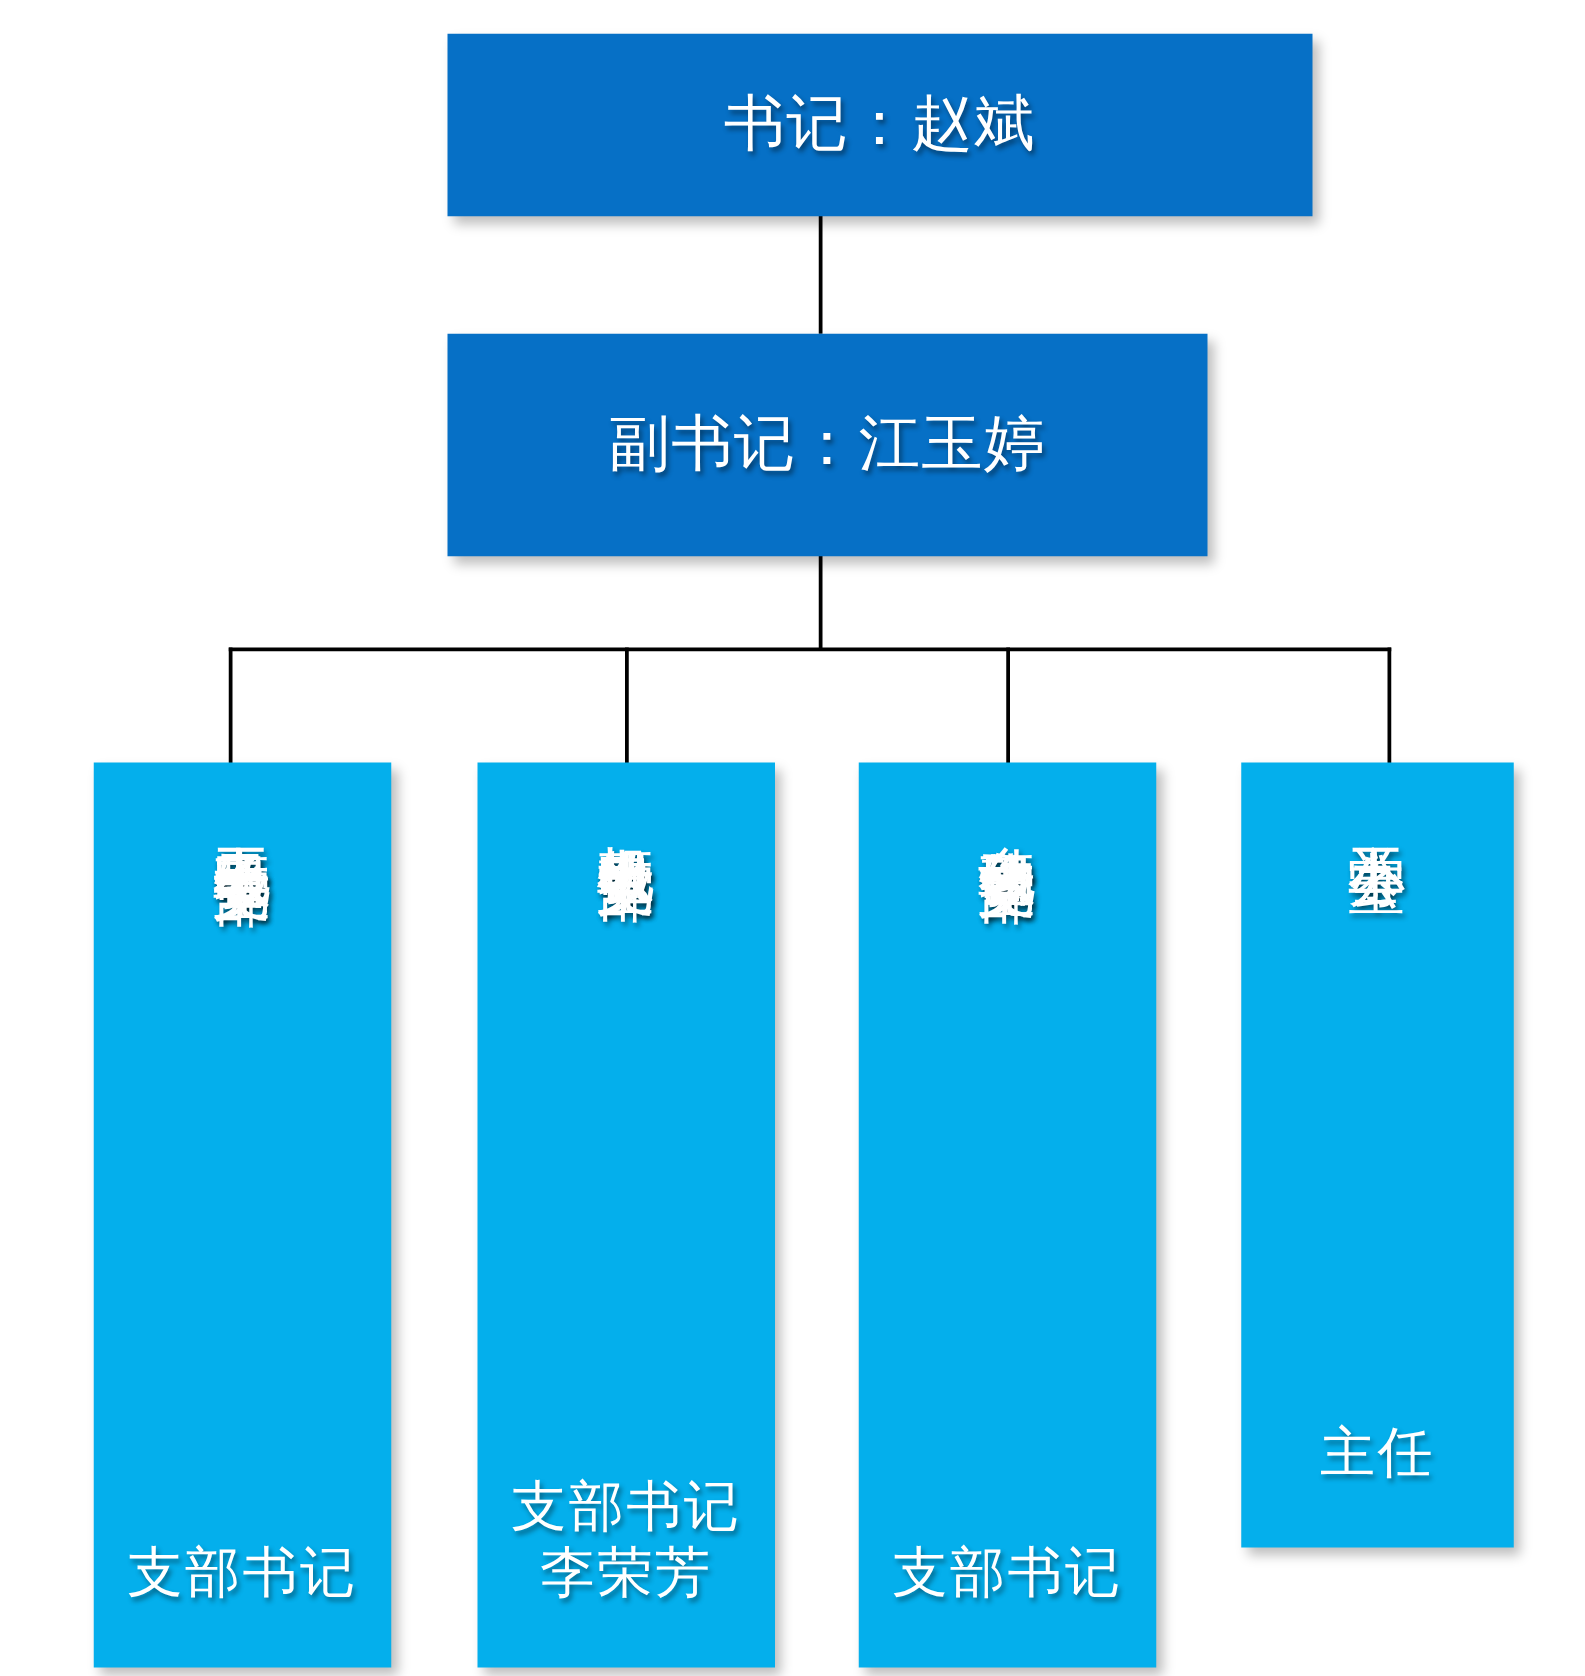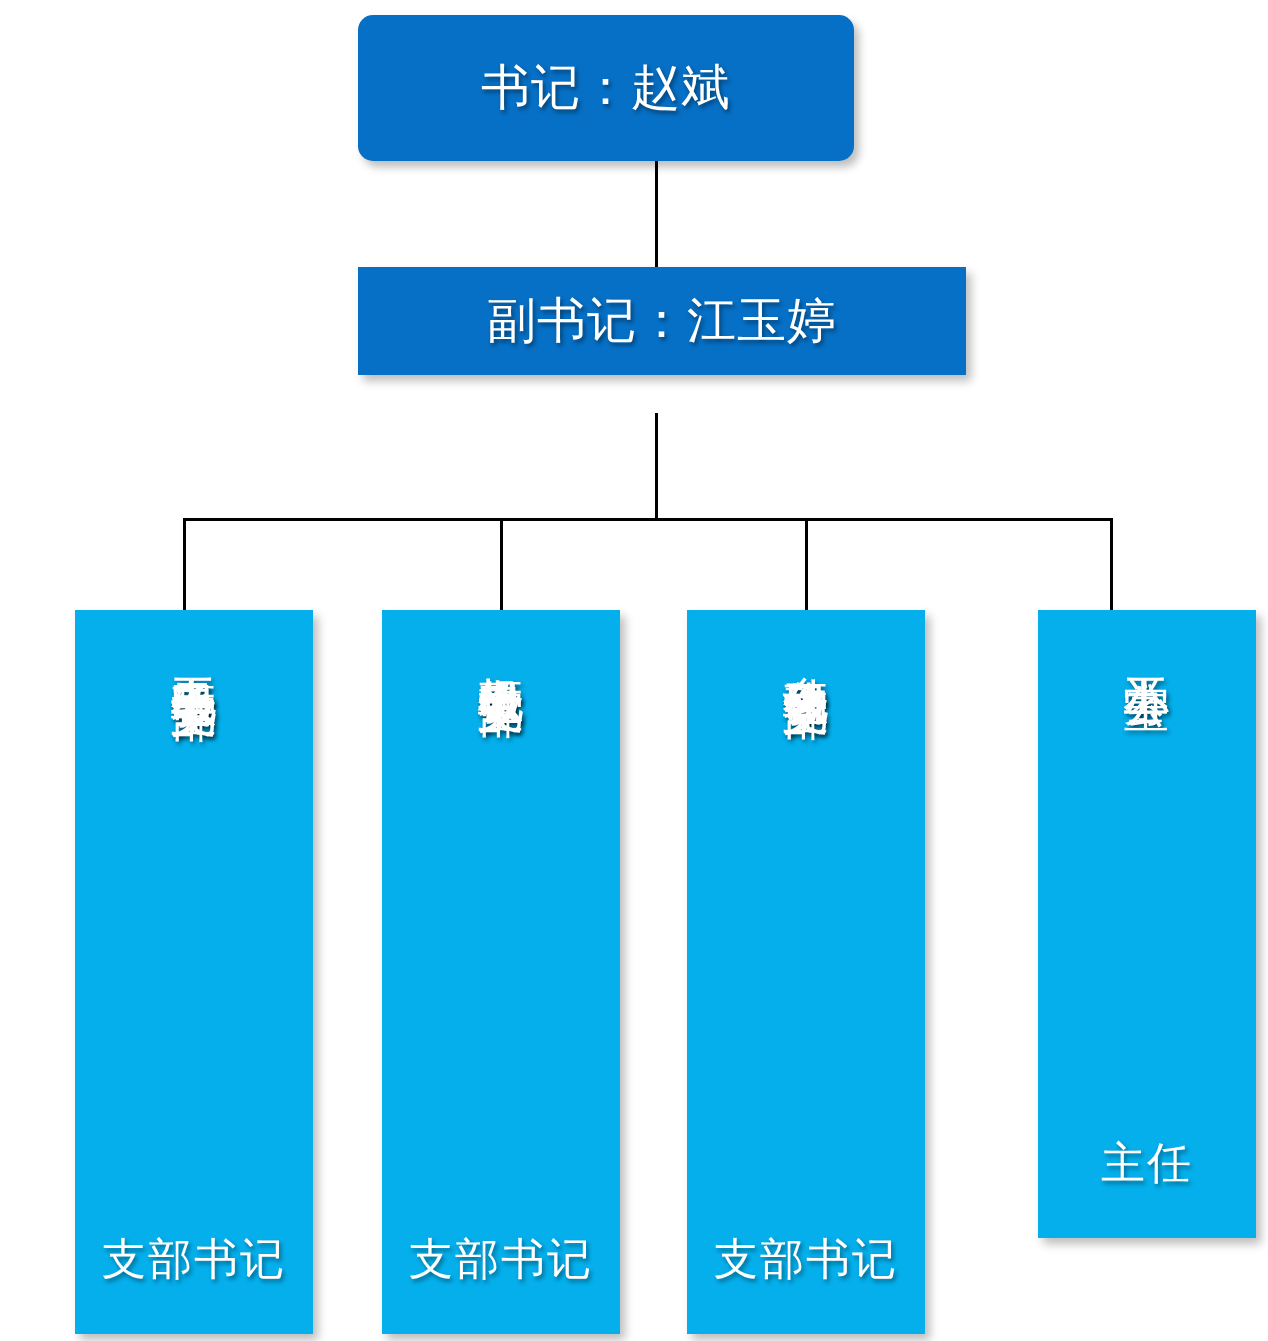--- a/index.html
+++ b/index.html
@@ -95,49 +95,50 @@
 
   <div class="connector v-line" style="left:655px; top:413px; height:107px;"></div>
 
   <div class="connector h-line" style="left:183px; top:518px; width:930px;"></div>
 
   <div class="connector v-line" style="left:183px; top:518px; height:93px;"></div>
   <div class="connector v-line" style="left:500px; top:518px; height:93px;"></div>
   <div class="connector v-line" style="left:805px; top:518px; height:93px;"></div>
   <div class="connector v-line" style="left:1110px; top:518px; height:93px;"></div>
 
-  <div class="node level-1" style="left:358px; top:15px; width:496px; height:146px;border-radius:15px;">
+  <div class="node level-1" style="left:358px; top:27px; width:692px; height:146px;">
     <span class="node-title-h">书记：赵斌</span>
   </div>
 
-  <div class="node level-2" style="left:358px; top:267px; width:608px; height:108px;">
+  <div class="node level-2" style="left:358px; top:267px; width:608px; height:178px;">
     <span class="node-title-h">副书记：江玉婷</span>
   </div>
 
   <div class="node level-3" style="left:75px; top:610px; width:238px; height:724px;">
     <span class="node-title-v">电工电子教研室党支部</span>
     <div class="node-person">
       <span class="role">支部书记</span>
     </div>
   </div>
 
   <div class="node level-3" style="left:382px; top:610px; width:238px; height:724px;">
     <span class="node-title-v">机电教研室党支部</span>
     <div class="node-person">
       <span class="role">支部书记</span>
+      <span class="person">李荣芳</span>
     </div>
   </div>
 
   <div class="node level-3" style="left:687px; top:610px; width:238px; height:724px;">
     <span class="node-title-v">自动化教研室党支部</span>
     <div class="node-person">
       <span class="role">支部书记</span>
     </div>
   </div>
 
-  <div class="node level-3" style="left:1038px; top:610px; width:218px; height:628px;">
+  <div class="node level-3" style="left:993px; top:610px; width:218px; height:628px;">
     <span class="node-title-v loose">学工办公室</span>
     <div class="node-person">
       <span class="role">主任</span>
     </div>
   </div>
 
 </div>
 
 </body></html>

